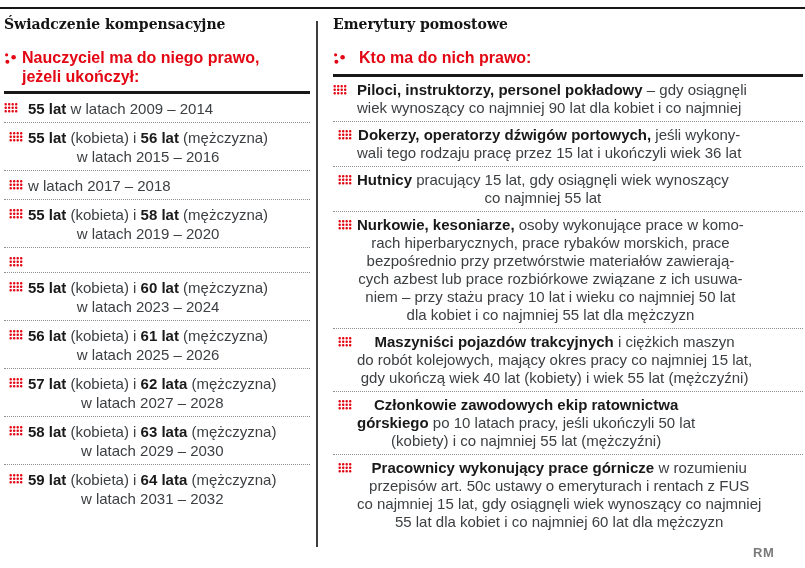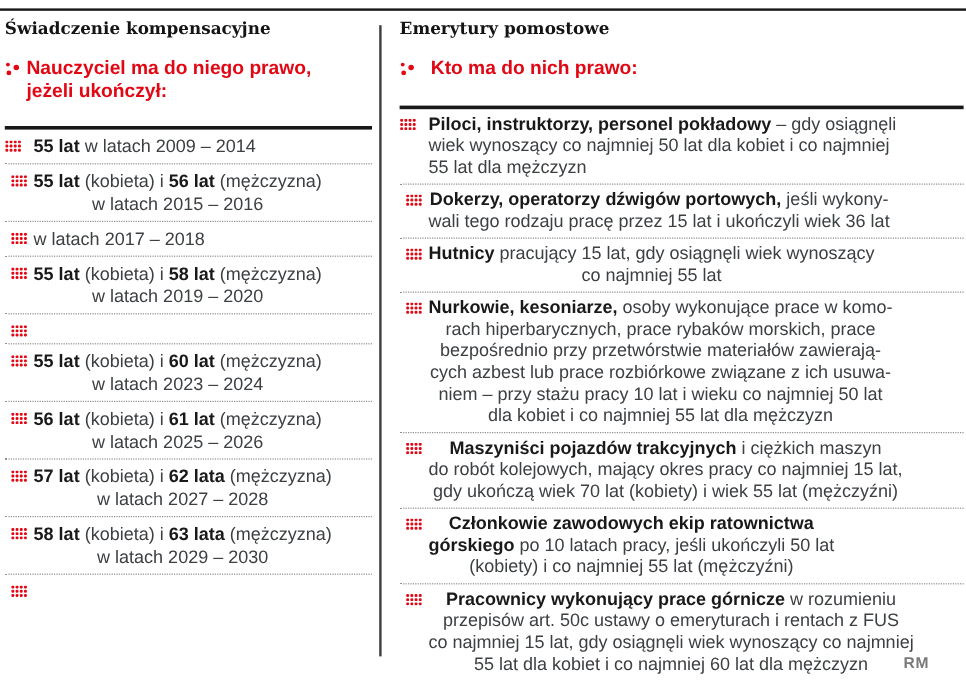--- a/index.html
+++ b/index.html
@@ -14,21 +14,21 @@
 
   .col{position:absolute;top:13px;}
   .col-left{left:4px;width:306px;}
   .col-right{left:333px;width:470px;}
 
   .col-title{
     margin:0 0 13px 0;
     font-family:"DejaVu Serif","Liberation Serif",serif;
     font-weight:bold;font-size:14px;line-height:22px;color:#141414;
   }
-  .subtitle{display:flex;align-items:flex-start;margin:0 0 19px 0;}
+  .subtitle{display:flex;align-items:flex-start;margin:0 0 5px 0;}
   .subtitle .sicon{flex:0 0 18px;padding-top:3px;color:var(--accent);}
   .col-right .subtitle .sicon{flex:0 0 26px;}
   .subtitle .stext{font-weight:bold;font-size:16px;line-height:19px;color:var(--accent);}
   .heavy-rule{height:3px;background:#181818;margin:2px 0 0 0;}
 
   .list{margin-top:0;}
   .item{display:flex;align-items:flex-start;padding:5px 0 4px 0;}
   .item + .item{border-top:1px dotted #8f8f8f;text-align:center;}
   .item .icon{flex:0 0 24px;padding-top:4px;color:var(--accent);line-height:0;}
   .item .text{font-size:15px;line-height:19px;color:#3d4043;}
@@ -247,20 +247,24 @@
             <rect x="11" y="0" width="2.4" height="2.4" rx="1" fill="currentColor"></rect>
             <rect x="0.5" y="3.5" width="2.4" height="2.4" rx="1" fill="currentColor"></rect>
             <rect x="4" y="3.5" width="2.4" height="2.4" rx="1" fill="currentColor"></rect>
             <rect x="7.5" y="3.5" width="2.4" height="2.4" rx="1" fill="currentColor"></rect>
             <rect x="11" y="3.5" width="2.4" height="2.4" rx="1" fill="currentColor"></rect>
             <rect x="0.5" y="7" width="2.4" height="2.4" rx="1" fill="currentColor"></rect>
             <rect x="4" y="7" width="2.4" height="2.4" rx="1" fill="currentColor"></rect>
             <rect x="7.5" y="7" width="2.4" height="2.4" rx="1" fill="currentColor"></rect>
             <rect x="11" y="7" width="2.4" height="2.4" rx="1" fill="currentColor"></rect>
           </svg></span>
+        <div class="text">
+          <div class="line"><span class="b">59 lat</span><span> (kobieta) i </span><span class="b">64 lata</span><span> (mężczyzna)</span></div>
+          <div class="line"><span>w latach 2031 – 2032</span></div>
+        </div>
       </div>
     </div>
 </section>
 
 <section class="col col-right">
   <h1 class="col-title">Emerytury pomostowe</h1>
   <div class="subtitle">
     <span class="sicon">
       <svg width="13" height="13" viewBox="0 0 13 13" aria-hidden="true">
         <circle cx="2.6" cy="2.8" r="1.6" fill="currentColor"></circle>
@@ -284,22 +288,21 @@
             <rect x="4" y="3.5" width="2.4" height="2.4" rx="1" fill="currentColor"></rect>
             <rect x="7.5" y="3.5" width="2.4" height="2.4" rx="1" fill="currentColor"></rect>
             <rect x="11" y="3.5" width="2.4" height="2.4" rx="1" fill="currentColor"></rect>
             <rect x="0.5" y="7" width="2.4" height="2.4" rx="1" fill="currentColor"></rect>
             <rect x="4" y="7" width="2.4" height="2.4" rx="1" fill="currentColor"></rect>
             <rect x="7.5" y="7" width="2.4" height="2.4" rx="1" fill="currentColor"></rect>
             <rect x="11" y="7" width="2.4" height="2.4" rx="1" fill="currentColor"></rect>
           </svg></span>
         <div class="text">
           <div class="line"><span class="b">Piloci, instruktorzy, personel pokładowy</span><span> – gdy osiągnęli</span></div>
-          <div class="line"><span>wiek wynoszący co najmniej 50 lat dla kobiet i co najmniej</span></div>
-          <div class="line"><span>55 lat dla mężczyzn</span></div>
+          <div class="line"><span>wiek wynoszący co najmniej 90 lat dla kobiet i co najmniej</span></div>
         </div>
       </div>
       <div class="item">
         <span class="icon"><svg width="14" height="11" viewBox="0 0 14 11" aria-hidden="true">
             <rect x="0.5" y="0" width="2.4" height="2.4" rx="1" fill="currentColor"></rect>
             <rect x="4" y="0" width="2.4" height="2.4" rx="1" fill="currentColor"></rect>
             <rect x="7.5" y="0" width="2.4" height="2.4" rx="1" fill="currentColor"></rect>
             <rect x="11" y="0" width="2.4" height="2.4" rx="1" fill="currentColor"></rect>
             <rect x="0.5" y="3.5" width="2.4" height="2.4" rx="1" fill="currentColor"></rect>
             <rect x="4" y="3.5" width="2.4" height="2.4" rx="1" fill="currentColor"></rect>
@@ -370,21 +373,21 @@
             <rect x="7.5" y="3.5" width="2.4" height="2.4" rx="1" fill="currentColor"></rect>
             <rect x="11" y="3.5" width="2.4" height="2.4" rx="1" fill="currentColor"></rect>
             <rect x="0.5" y="7" width="2.4" height="2.4" rx="1" fill="currentColor"></rect>
             <rect x="4" y="7" width="2.4" height="2.4" rx="1" fill="currentColor"></rect>
             <rect x="7.5" y="7" width="2.4" height="2.4" rx="1" fill="currentColor"></rect>
             <rect x="11" y="7" width="2.4" height="2.4" rx="1" fill="currentColor"></rect>
           </svg></span>
         <div class="text">
           <div class="line"><span class="b">Maszyniści pojazdów trakcyjnych</span><span> i ciężkich maszyn</span></div>
           <div class="line"><span>do robót kolejowych, mający okres pracy co najmniej 15 lat,</span></div>
-          <div class="line"><span>gdy ukończą wiek 70 lat (kobiety) i wiek 55 lat (mężczyźni)</span></div>
+          <div class="line"><span>gdy ukończą wiek 40 lat (kobiety) i wiek 55 lat (mężczyźni)</span></div>
         </div>
       </div>
       <div class="item">
         <span class="icon"><svg width="14" height="11" viewBox="0 0 14 11" aria-hidden="true">
             <rect x="0.5" y="0" width="2.4" height="2.4" rx="1" fill="currentColor"></rect>
             <rect x="4" y="0" width="2.4" height="2.4" rx="1" fill="currentColor"></rect>
             <rect x="7.5" y="0" width="2.4" height="2.4" rx="1" fill="currentColor"></rect>
             <rect x="11" y="0" width="2.4" height="2.4" rx="1" fill="currentColor"></rect>
             <rect x="0.5" y="3.5" width="2.4" height="2.4" rx="1" fill="currentColor"></rect>
             <rect x="4" y="3.5" width="2.4" height="2.4" rx="1" fill="currentColor"></rect>

